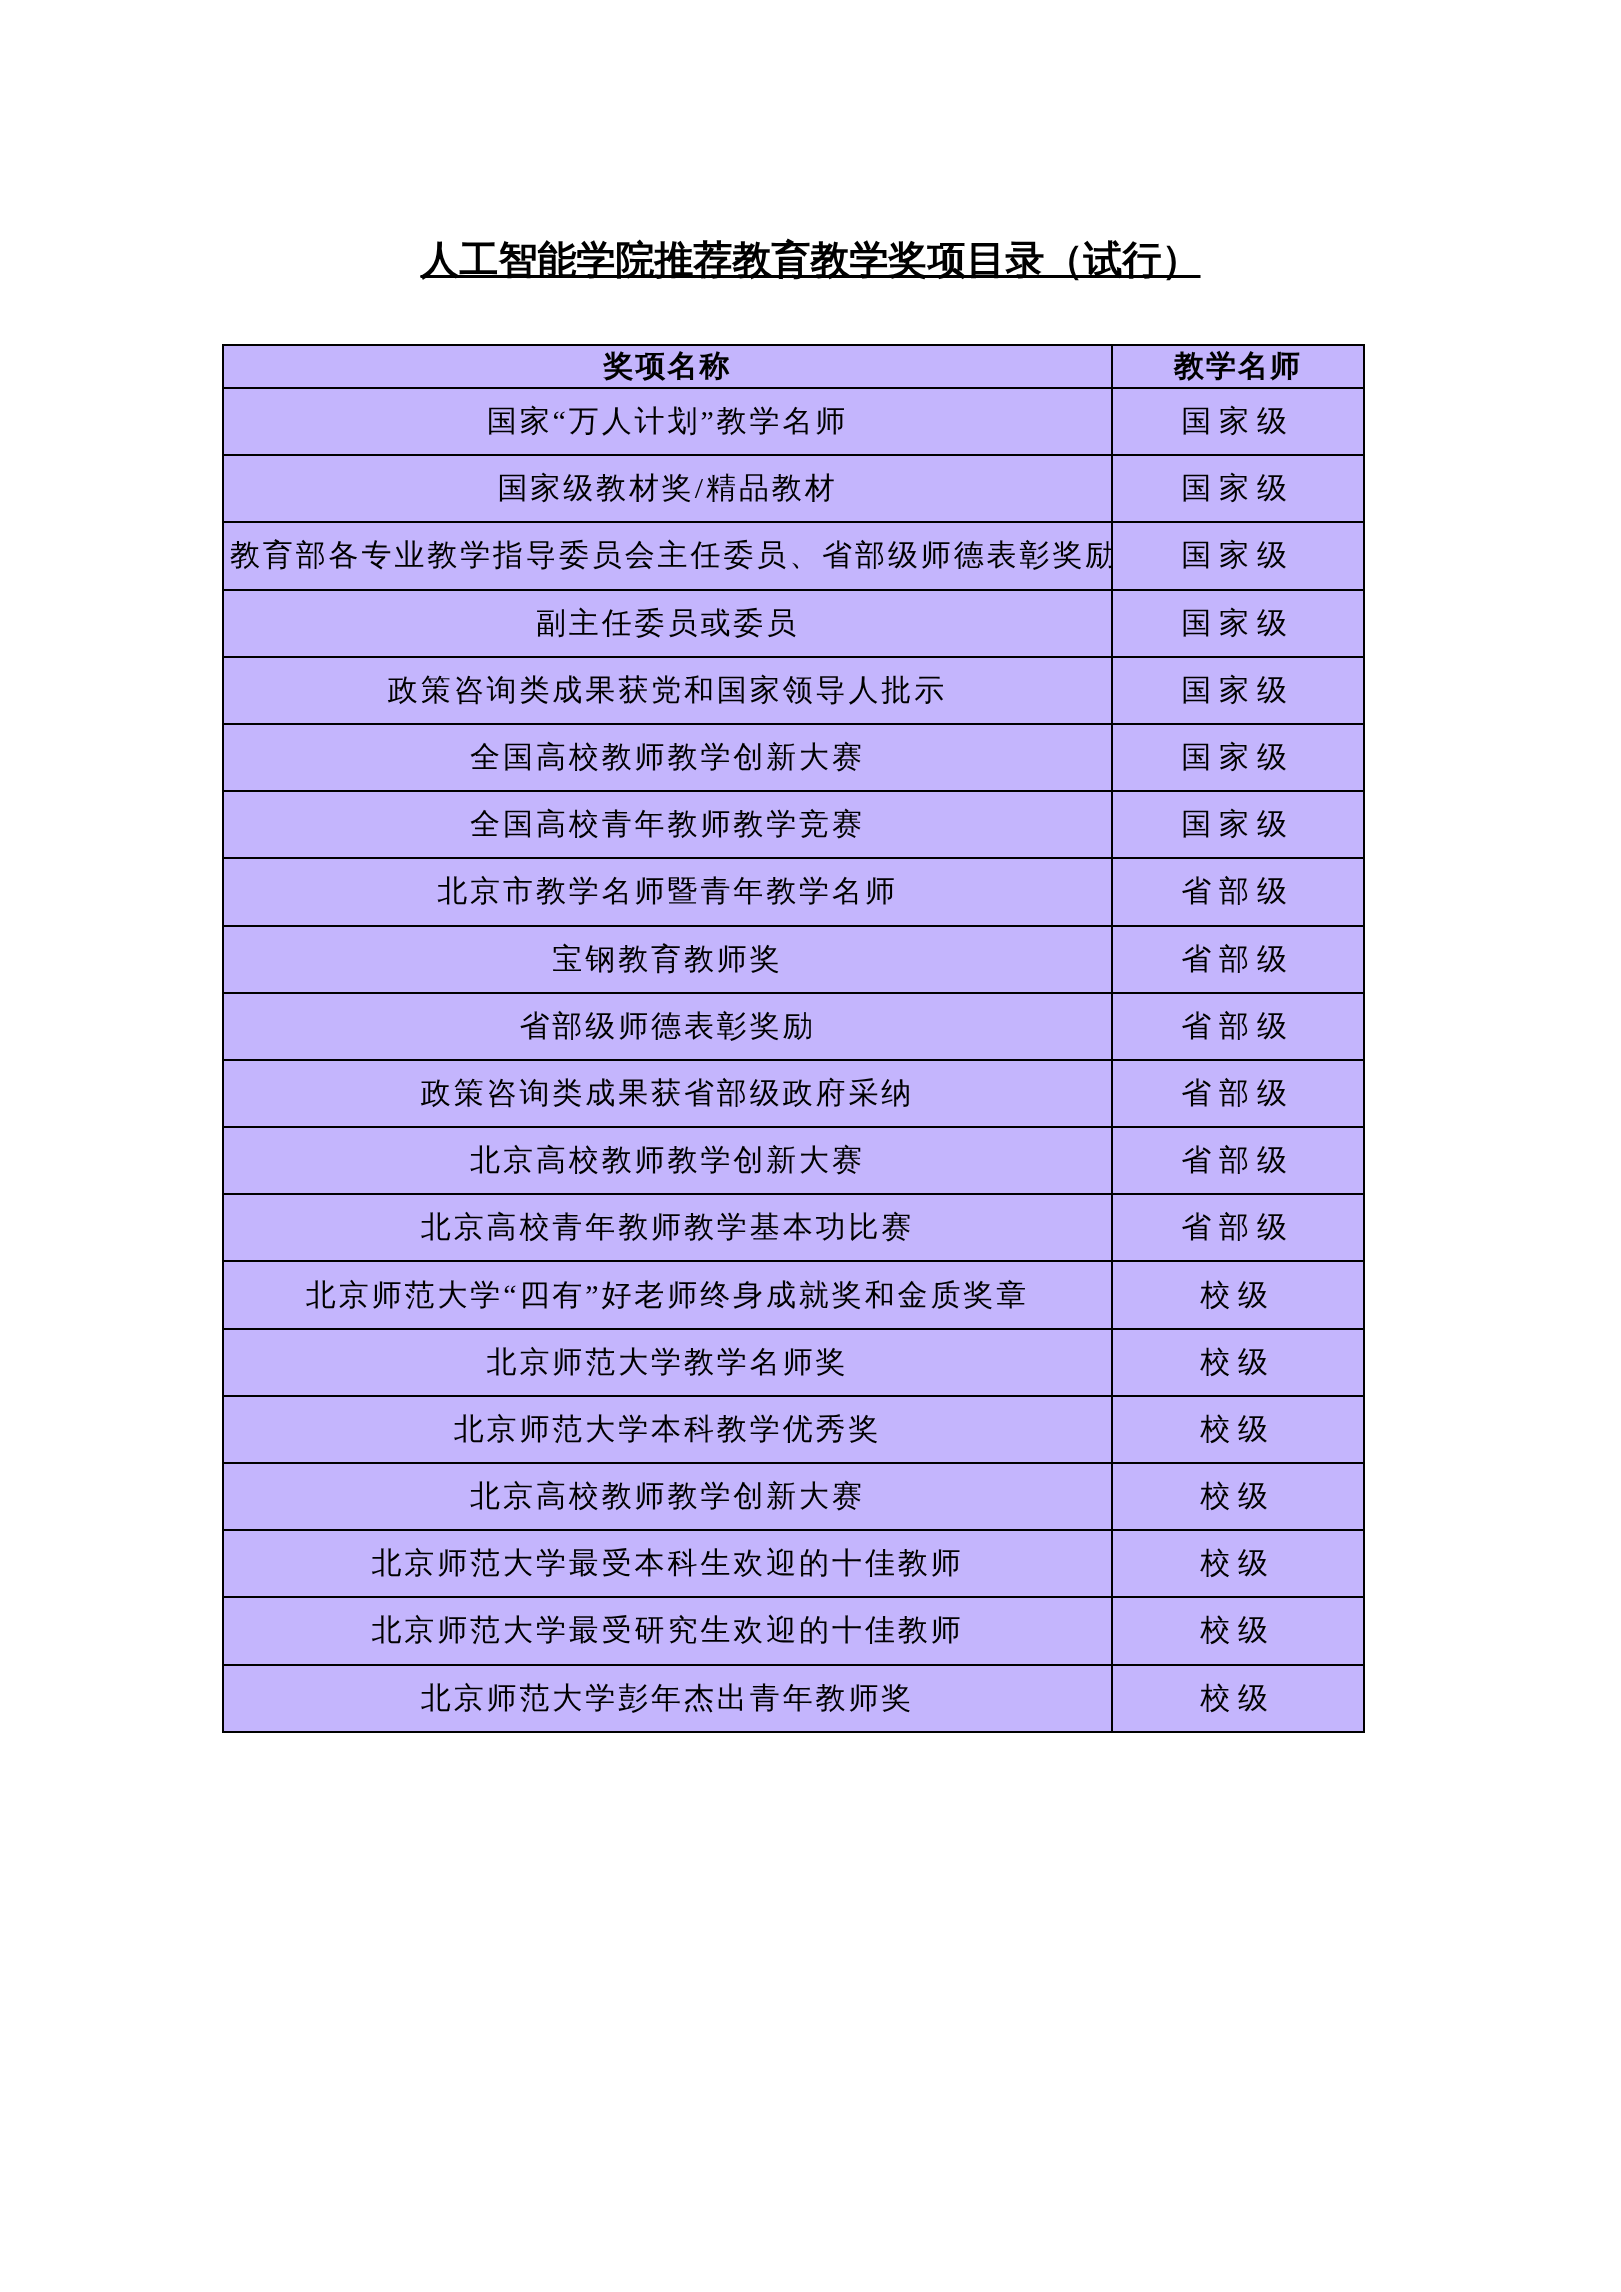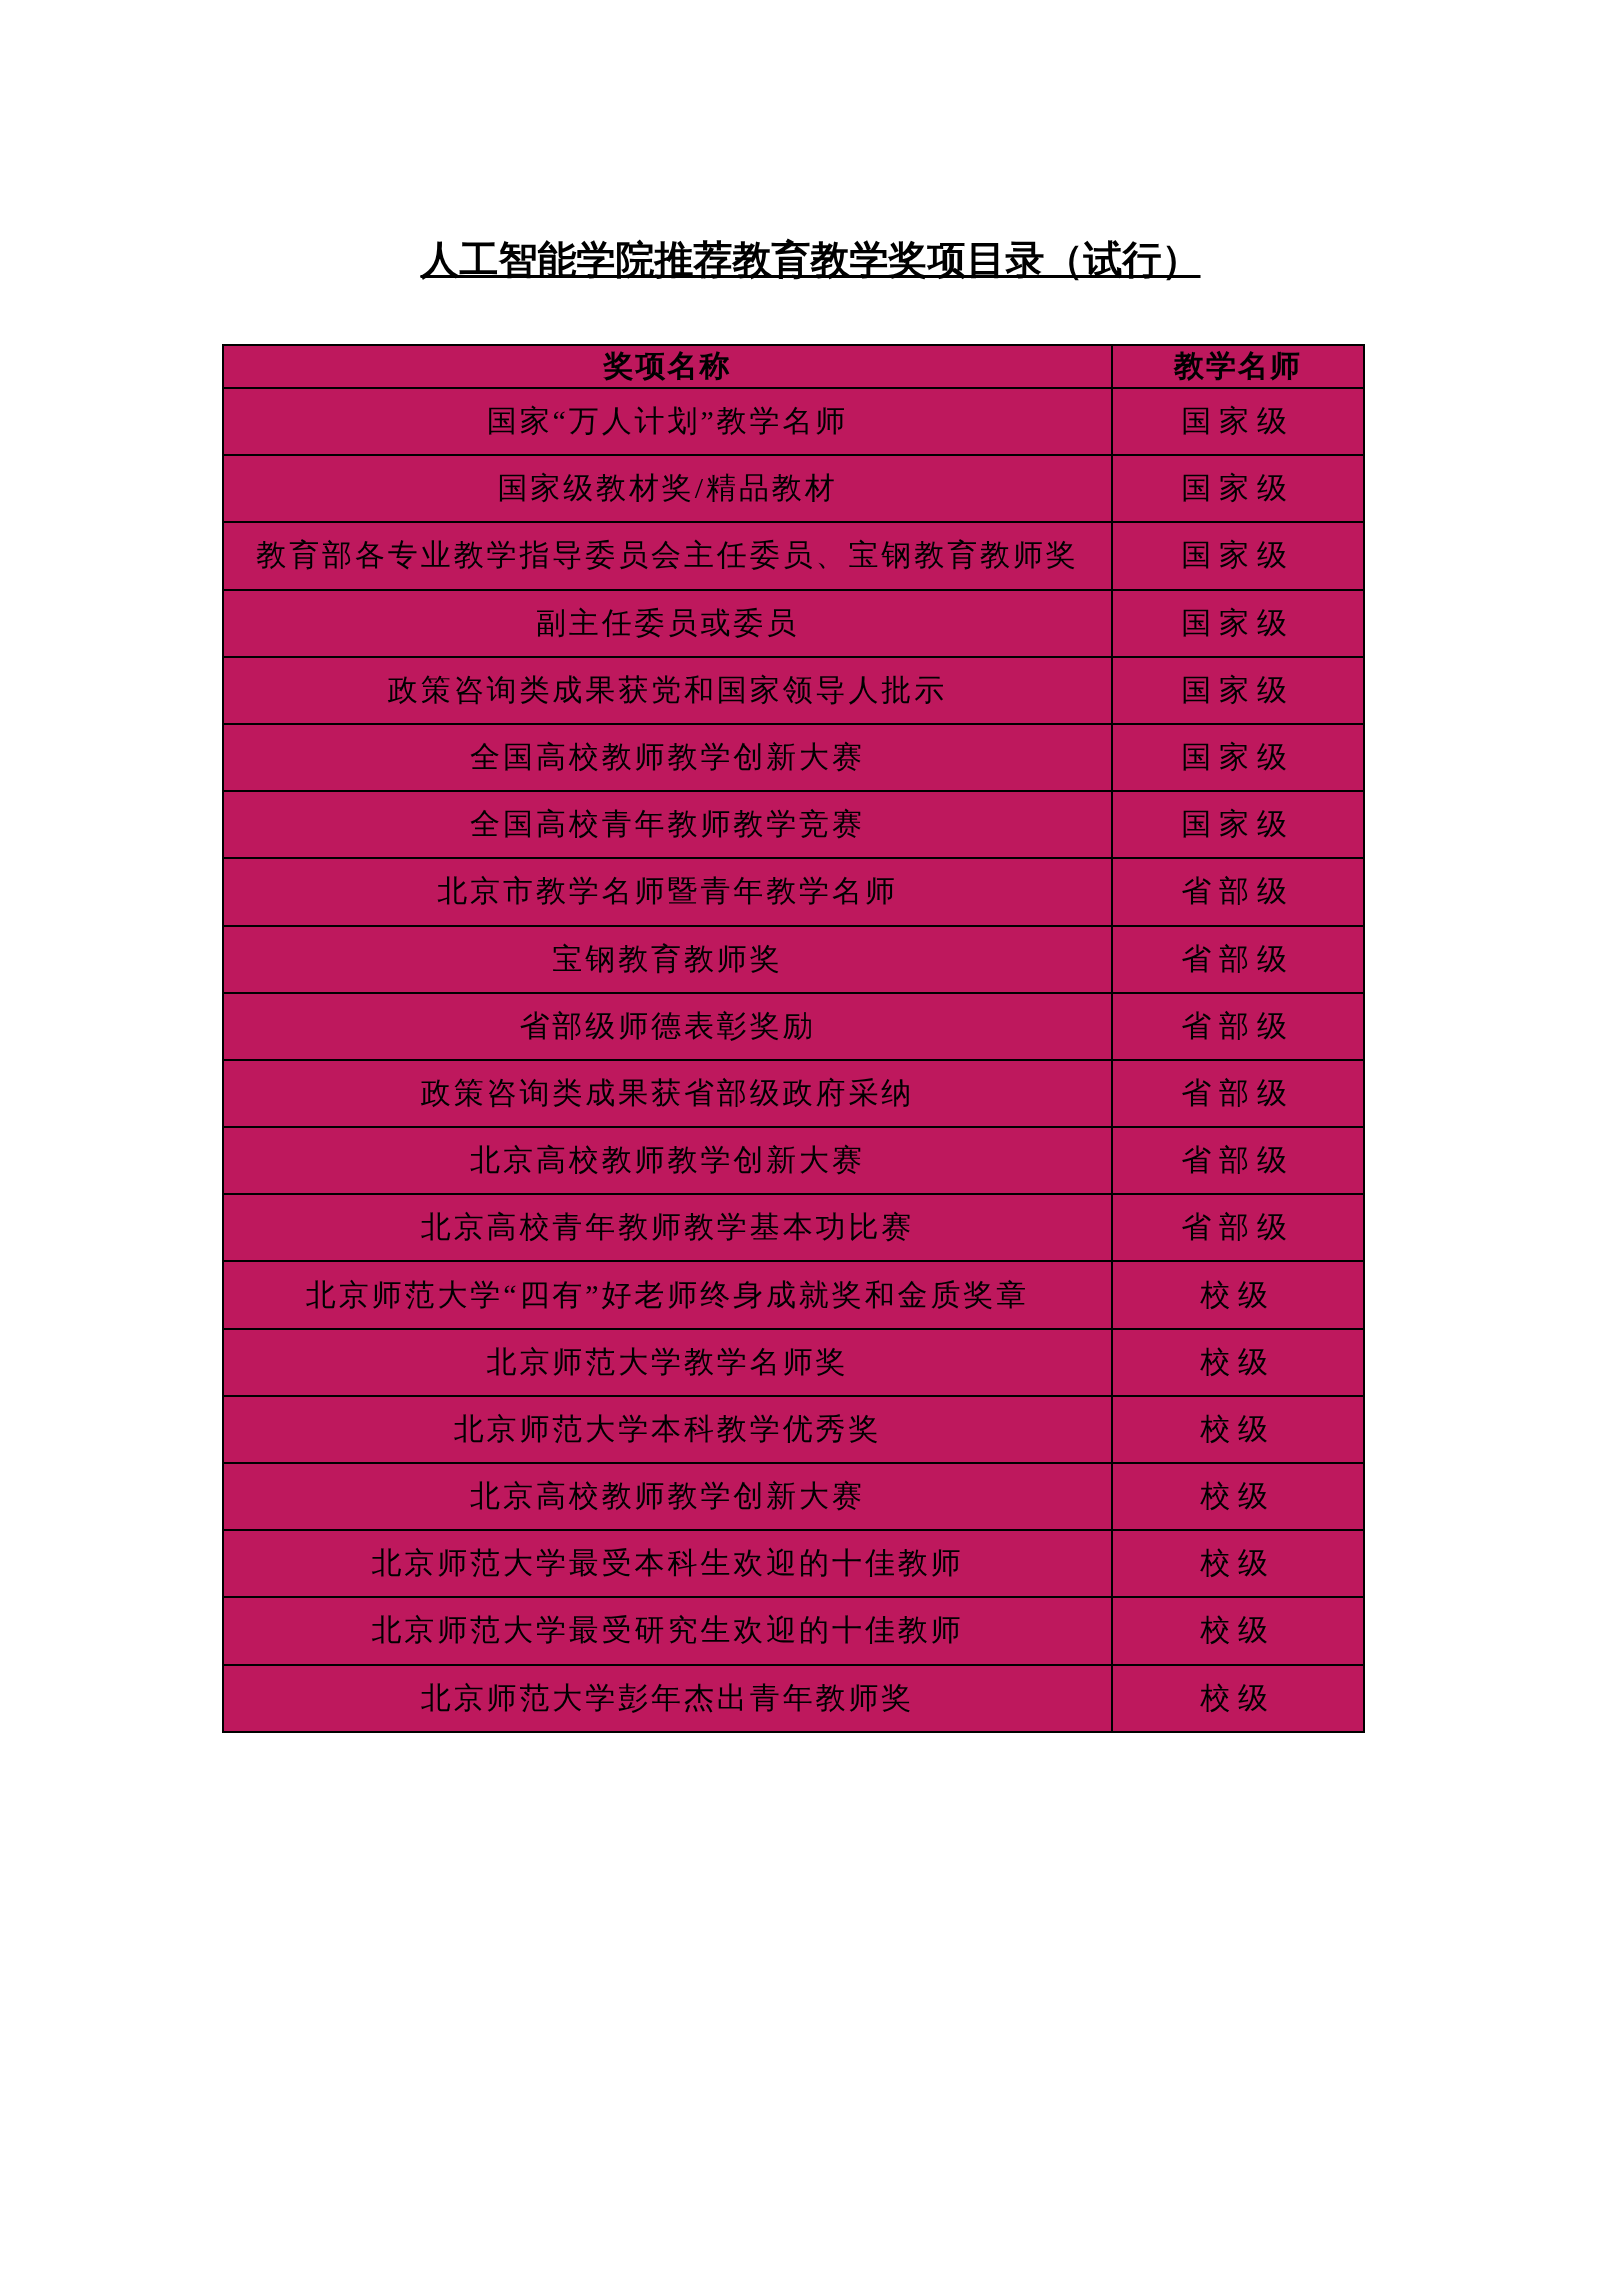--- a/index.html
+++ b/index.html
@@ -37,21 +37,21 @@
     text-decoration: underline;
   }
   table.awards-table {
     position: absolute;
     left: 222px;
     top: 344px;
     width: 1141px;
     height: 1389px;
     border-collapse: collapse;
     table-layout: fixed;
-    background: #be185d;
+    background: #c4b5fd;
   }
   table.awards-table col.col-name  { width: 889px; }
   table.awards-table col.col-level { width: 252px; }
   table.awards-table th,
   table.awards-table td {
     border: 2px solid #000000;
     text-align: center;
     vertical-align: middle;
     padding: 0 5.9px;
     overflow: hidden;
@@ -92,21 +92,21 @@
     <tbody>
         <tr>
           <td class="c-name">国家“万人计划”教学名师</td>
           <td class="c-level">国家级</td>
         </tr>
         <tr>
           <td class="c-name">国家级教材奖/精品教材</td>
           <td class="c-level">国家级</td>
         </tr>
         <tr>
-          <td class="c-name">教育部各专业教学指导委员会主任委员、宝钢教育教师奖</td>
+          <td class="c-name">教育部各专业教学指导委员会主任委员、省部级师德表彰奖励</td>
           <td class="c-level">国家级</td>
         </tr>
         <tr>
           <td class="c-name">副主任委员或委员</td>
           <td class="c-level">国家级</td>
         </tr>
         <tr>
           <td class="c-name">政策咨询类成果获党和国家领导人批示</td>
           <td class="c-level">国家级</td>
         </tr>

